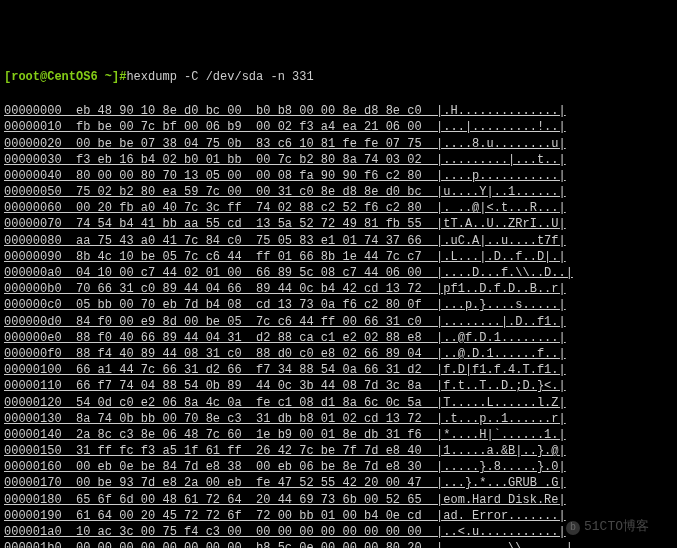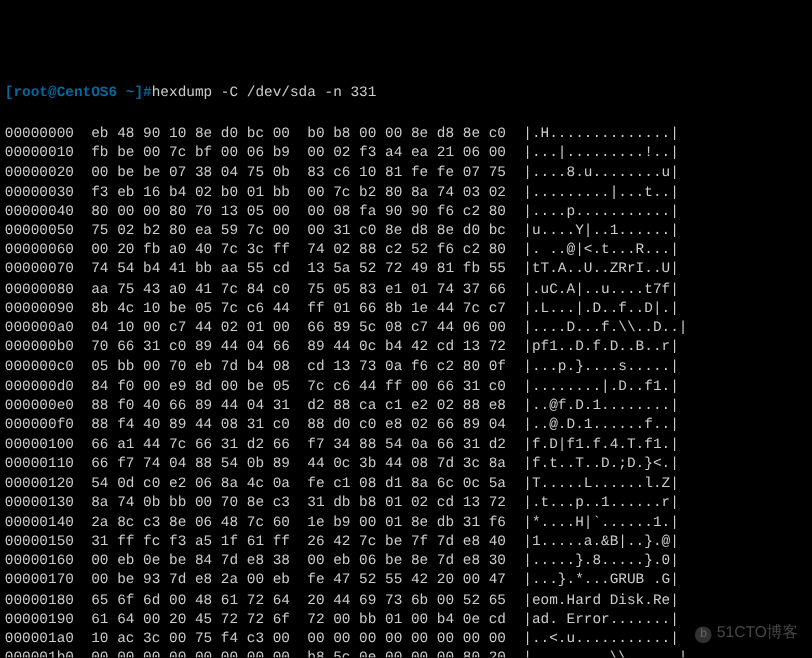--- a/index.html
+++ b/index.html
@@ -10,28 +10,28 @@
       font-size: 12px;
       line-height: 1.35;
       padding: 4px;
       white-space: pre;
       width: 677px;
       height: 548px;
       overflow: hidden;
       position: relative;
     }
     .prompt-line { margin-bottom: 2px; }
-    .white { color: #0369a1; font-weight: bold; }
-    .hex-line { letter-spacing: 0px; }
+    .white { color: #84cc16; font-weight: bold; }
+    .hex-line { letter-spacing: 0px; text-decoration: underline; }
     .watermark {
       position: absolute;
-      right: 12px;
+      right: 28px;
       bottom: 12px;
       color: rgba(200,200,200,0.35);
-      font-family: Liberation Sans, sans-serif;
+      font-family: Liberation Mono, monospace;
       font-size: 13px;
       pointer-events: none;
     }
     .watermark-icon {
       display: inline-block;
       width: 14px; height: 14px;
       border-radius: 50%;
       background: rgba(200,200,200,0.25);
       text-align: center;
       line-height: 14px;

